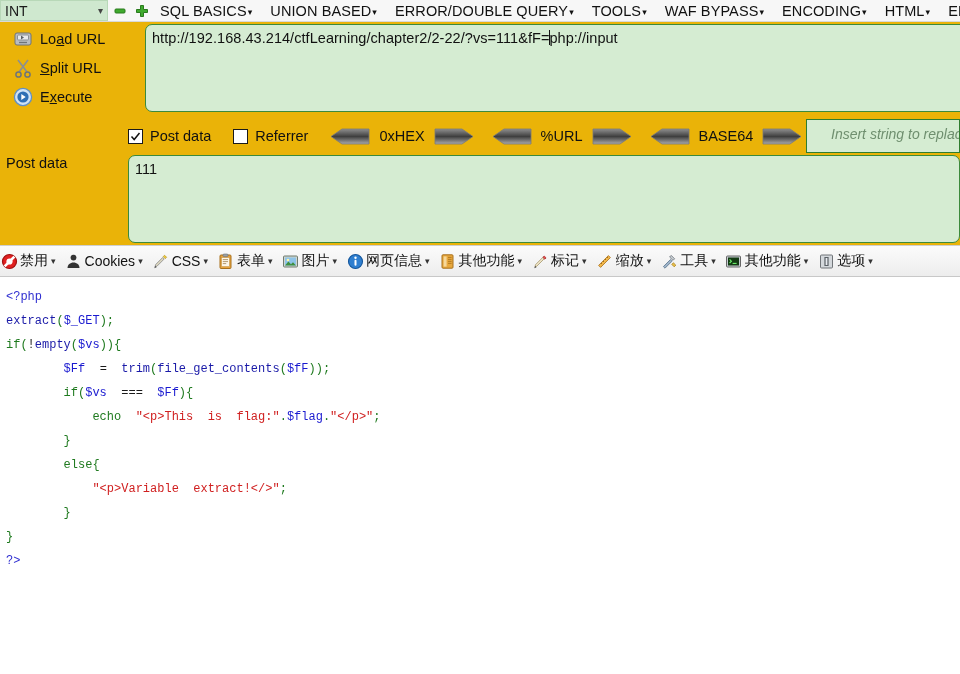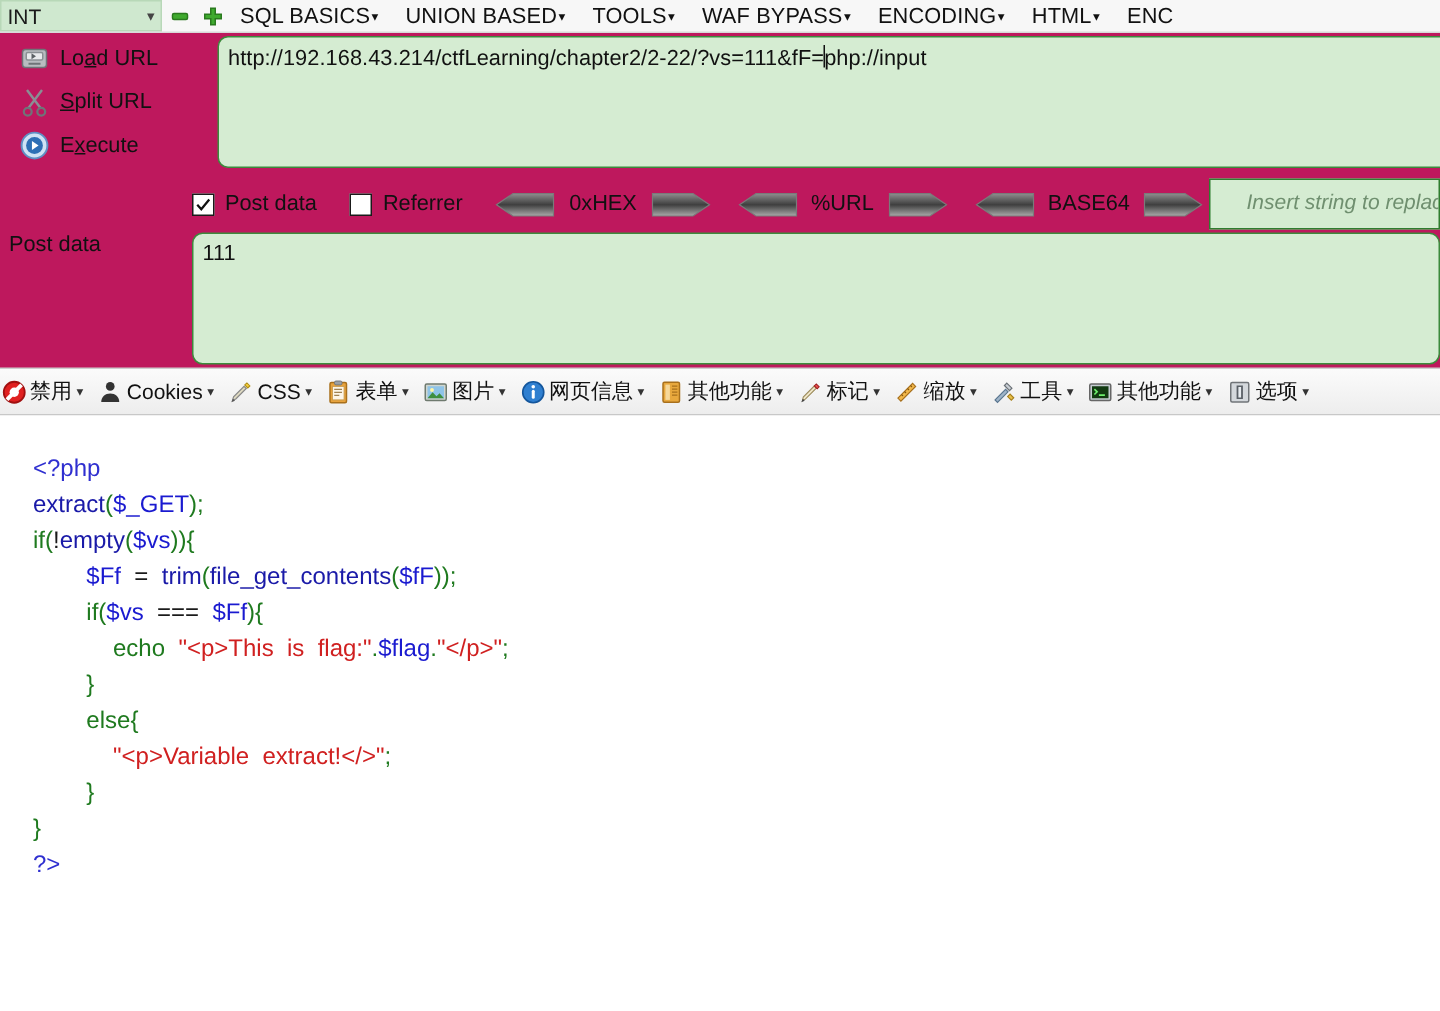--- a/index.html
+++ b/index.html
@@ -4,21 +4,21 @@
 <style>
   html,body{margin:0;padding:0;}
   body{
     width:960px;height:674px;overflow:hidden;
     background:#ffffff;
     font-family:"Liberation Sans",sans-serif;
     font-size:13px;color:#111;
   }
 
   
-  #hackbar{position:relative;width:960px;height:246px;background:#be185d;overflow:hidden;}
+  #hackbar{position:relative;width:960px;height:246px;background:#eab308;overflow:hidden;}
 
   
   .menustrip{position:absolute;left:0;top:0;width:960px;height:22px;background:#f7f7f7;}
   .type-select{
     position:absolute;left:0;top:0;width:108px;height:21px;
     background:#cfe8cf;border:1px solid #b8d8b8;box-sizing:border-box;
     display:flex;align-items:center;padding:0 4px;
   }
   .type-select .lbl{font-size:14px;color:#1a1a1a;flex:1;}
   .type-select .chev{font-size:10px;color:#444;}
@@ -84,23 +84,23 @@
     display:flex;align-items:center;overflow:hidden;
   }
   .wd-item{display:flex;align-items:center;margin-right:9px;white-space:nowrap;}
   .wd-item .wico{width:18px;height:18px;margin-right:2px;flex:0 0 18px;display:flex;align-items:center;justify-content:center;}
   .wd-item .wl{font-size:14px;color:#111;}
   .wd-item .wc{font-size:9px;color:#333;margin-left:3px;}
 
   
   #page{position:relative;width:960px;height:398px;background:#fff;overflow:hidden;}
   pre.code{
-    margin:16px;position:absolute;left:6px;top:8px;
-    font-family:Liberation Sans, sans-serif;
-    font-size:16px;line-height:24px;color:#1a1a1a;
+    margin:0;position:absolute;left:6px;top:8px;
+    font-family:Liberation Mono, monospace;
+    font-size:12px;line-height:24px;color:#1a1a1a;
     white-space:pre;
   }
   .k-tag{color:#2f2fd0;}
   .k-fn{color:#1a1aa8;}
   .k-kw{color:#1f7a1f;}
   .k-var{color:#1a1ad0;}
   .k-str{color:#d02020;}
   .k-pun{color:#1f7a1f;}
   .k-def{color:#1a1a1a;}
 </style>
@@ -123,20 +123,21 @@
     </span>
     <span class="pm plus">
       <svg width="14" height="14" viewBox="0 0 14 14">
         <path d="M5.5 1.5h3v4h4v3h-4v4h-3v-4h-4v-3h4z" fill="#3faa2e" stroke="#2a7a1e" stroke-width="1"></path>
       </svg>
     </span>
 
     <div class="menu-items">
       <span class="menu-item"><span>SQL BASICS</span><span class="car">▾</span></span>
       <span class="menu-item"><span>UNION BASED</span><span class="car">▾</span></span>
+      <span class="menu-item"><span>ERROR/DOUBLE QUERY</span><span class="car">▾</span></span>
       <span class="menu-item"><span>TOOLS</span><span class="car">▾</span></span>
       <span class="menu-item"><span>WAF BYPASS</span><span class="car">▾</span></span>
       <span class="menu-item"><span>ENCODING</span><span class="car">▾</span></span>
       <span class="menu-item"><span>HTML</span><span class="car">▾</span></span>
       <span class="menu-item"><span>ENC</span></span>
     </div>
   </div>
 
   <div class="hb-sep"></div>
 

